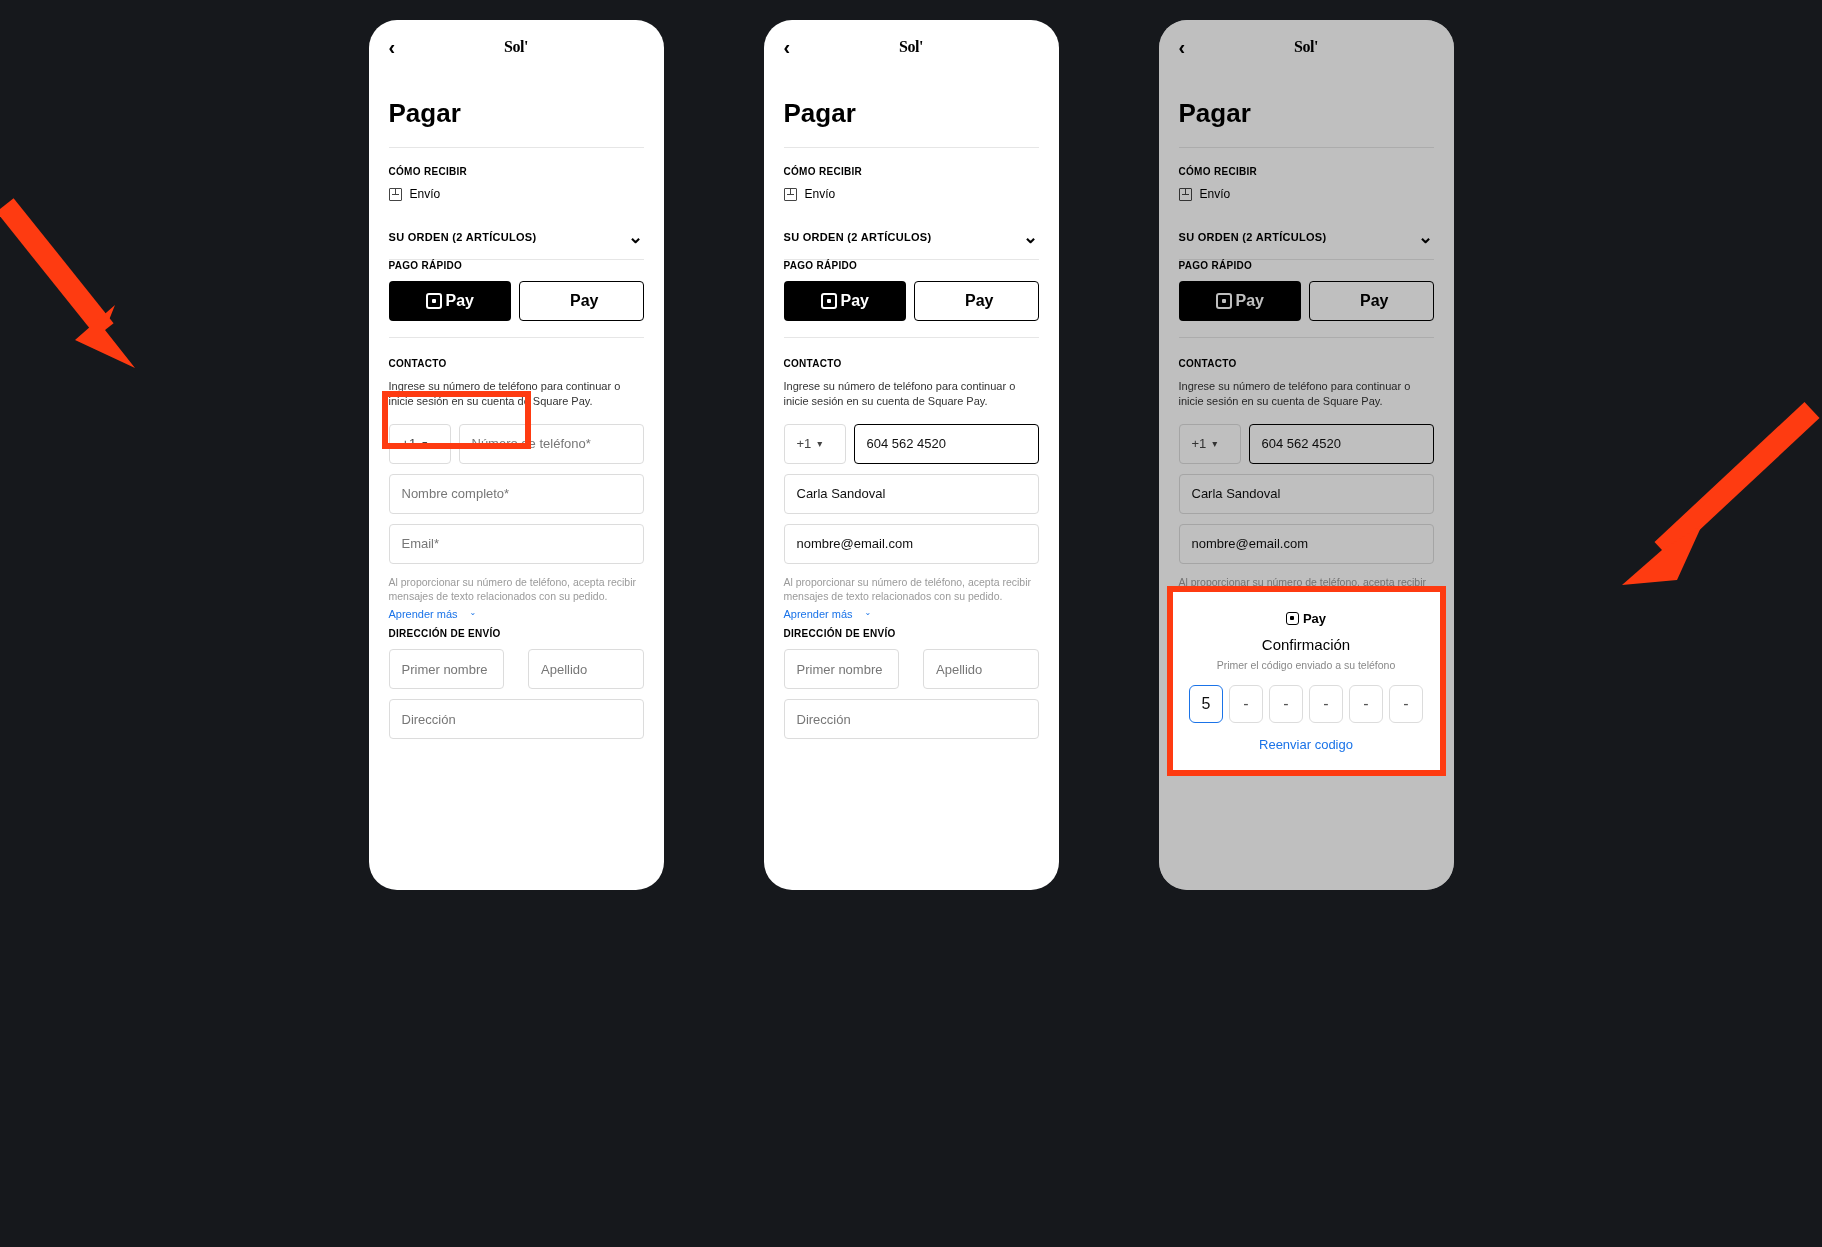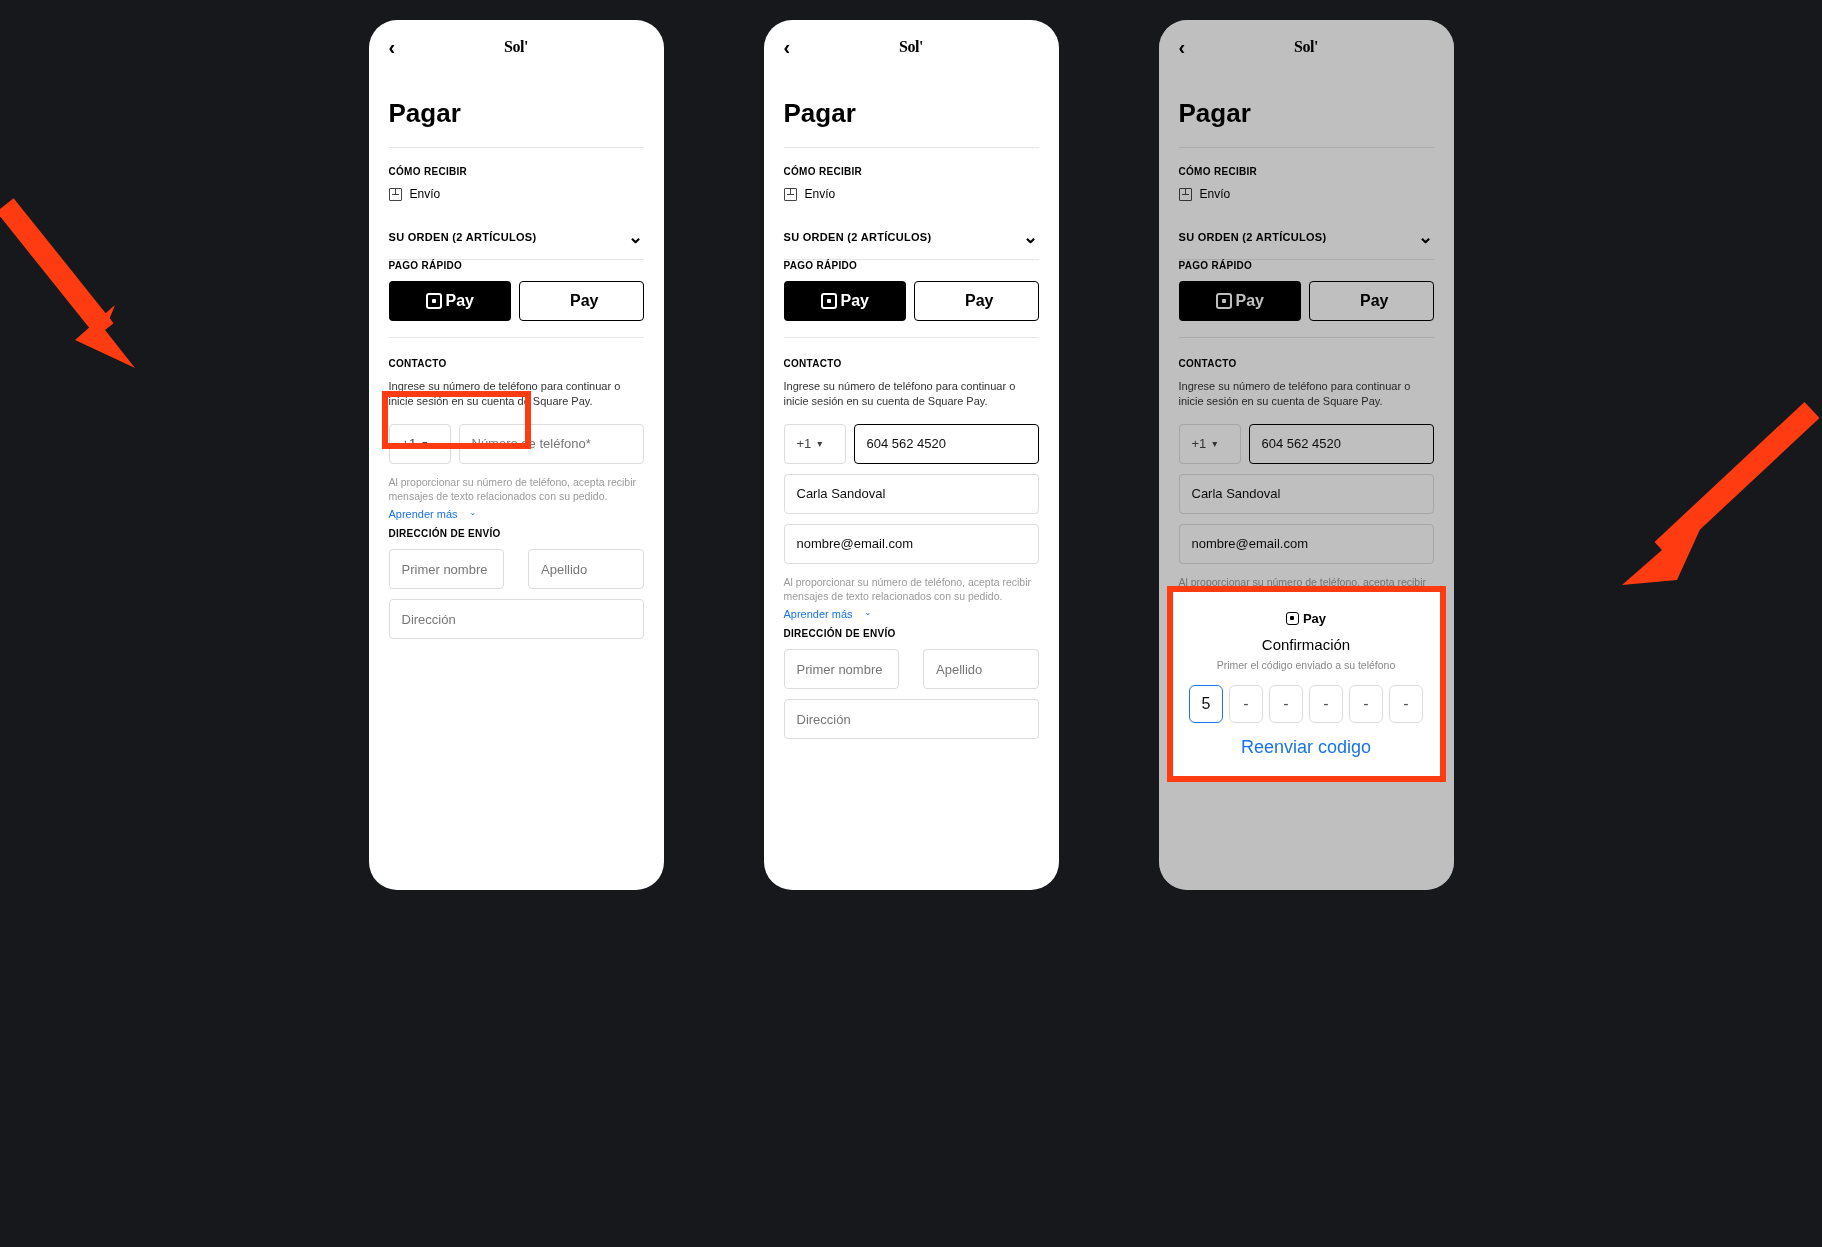--- a/index.html
+++ b/index.html
@@ -189,21 +189,21 @@
   .modal .paylogo .sq-icon { width: 13px; height: 13px; border-width: 1.8px; }
   .modal .modal-title { font-size: 15px; margin-bottom: 6px; }
   .modal .modal-sub { font-size: 10.5px; color: #888; margin-bottom: 14px; }
   .code-row { display: flex; gap: 6px; justify-content: center; margin-bottom: 14px; }
   .code-cell {
     width: 34px; height: 38px; border: 1px solid #dcdcdc; border-radius: 6px;
     display: flex; align-items: center; justify-content: center; font-size: 16px;
     color: #555;
   }
   .code-cell.active { border: 1.6px solid #1a73e8; color: #111; }
-  .resend { color: #1a73e8; font-size: 18px; cursor: pointer; }
+  .resend { color: #1a73e8; font-size: 13px; cursor: pointer; }
   .phone-wrap { position: relative; }
   .box-icon {
     width: 13px; height: 13px; border: 1px solid #444; border-radius: 1px;
     position: relative; display: inline-block;
   }
   .box-icon::before {
     content: ""; position: absolute; left: 2px; right: 2px; top: 5px; height: 1px; background: #444;
   }
   .box-icon::after {
     content: ""; position: absolute; left: 5.5px; top: 0; width: 1px; height: 6px; background: #444;
@@ -248,20 +248,26 @@
     <hr class="divider pay-section-divider">
     <div class="section-label">CONTACTO</div>
     <div class="contact-desc">Ingrese su número de teléfono para continuar o inicie sesión en su cuenta de Square Pay.</div>
     <div class="row">
       <div class="field country-code">
         <span>+1</span>
         <span class="dd">▾</span>
       </div>
       <div class="field">Número de teléfono*</div>
     </div>
+    <div class="row">
+        <div class="field">Nombre completo*</div>
+      </div>
+    <div class="row">
+        <div class="field">Email*</div>
+      </div>
     <div class="fine-print">Al proporcionar su número de teléfono, acepta recibir mensajes de texto relacionados con su pedido.</div>
     <div class="learn-more">
       <span>Aprender más</span>
       <span class="dd">⌄</span>
     </div>
     <div class="section-label">DIRECCIÓN DE ENVÍO</div>
     <div class="row-half">
       <div class="field">Primer nombre</div>
       <div class="field">Apellido</div>
     </div>

